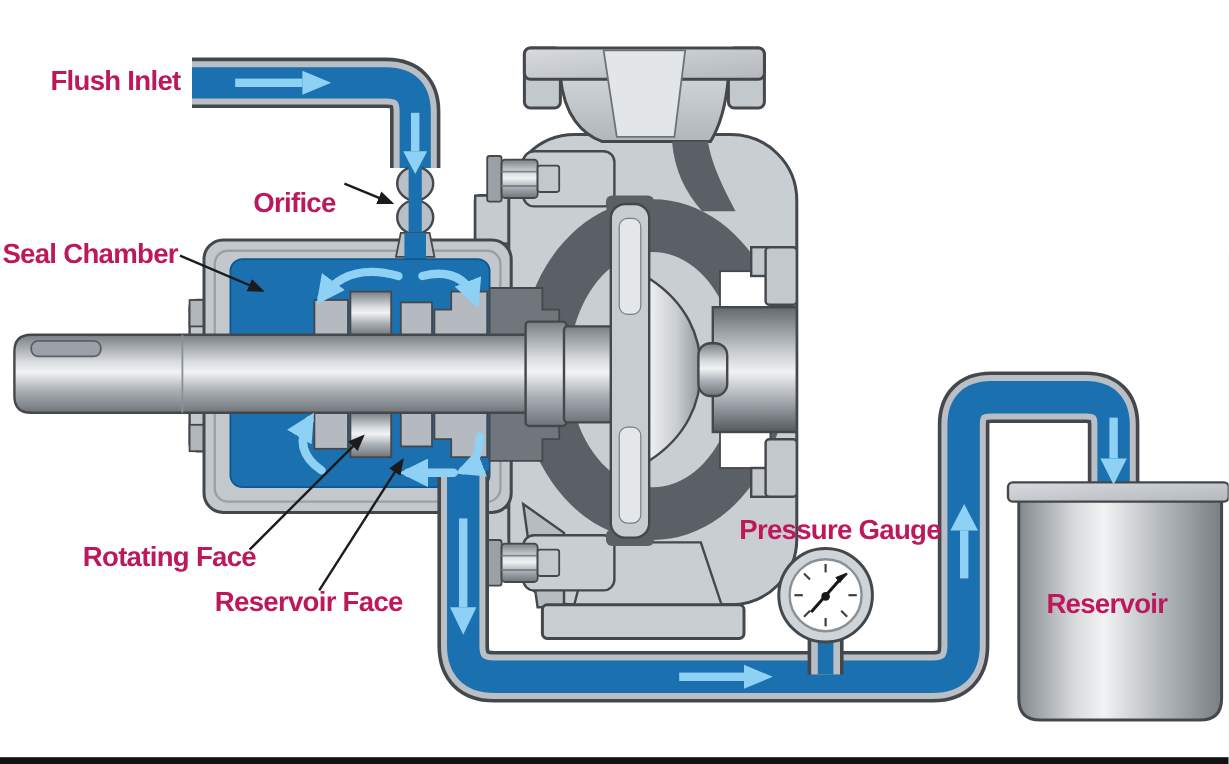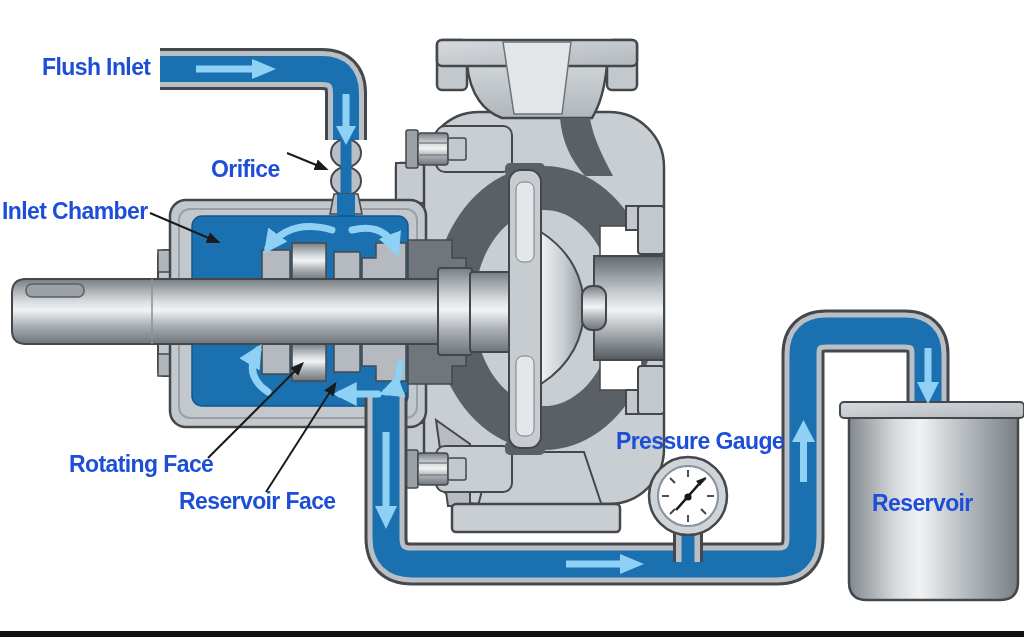--- a/index.html
+++ b/index.html
@@ -2,21 +2,21 @@
 <html><head>
 <meta charset="utf-8">
 <style>
   html,body{margin:0;padding:0;background:#e9e9e9;}
   .stage{
     position:relative;width:1024px;height:637px;background:#ffffff;
     overflow:hidden;font-family:"Liberation Sans",sans-serif;
   }
   .stage svg{position:absolute;left:0;top:0;}
   .lbl{
-    position:absolute;color:#1d4ed8;font-weight:700;font-size:23px;
+    position:absolute;color:#be185d;font-weight:700;font-size:23px;
     letter-spacing:-0.6px;line-height:27px;white-space:nowrap;
   }
 </style>
 </head>
 <body>
 
 <div class="stage">
 
 <svg width="1024" height="637" viewBox="0 0 1024 637">
   <defs>
@@ -254,18 +254,18 @@
     <path d="M150,213 L218,242" marker-end="url(#mBlack)"></path>
     <path d="M208,458 L302,364" marker-end="url(#mBlack)"></path>
     <path d="M266,492 L335,384" marker-end="url(#mBlack)"></path>
   </g>
 
   <rect x="0" y="631" width="1024" height="6" fill="#121212"></rect>
 </svg>
 
 <div class="lbl" style="left:42px;top:54px;">Flush Inlet</div>
 <div class="lbl" style="left:211px;top:138px;margin-top:18px;">Orifice</div>
-<div class="lbl" style="left:2px;top:198px;">Inlet Chamber</div>
+<div class="lbl" style="left:2px;top:198px;">Seal Chamber</div>
 <div class="lbl" style="left:69px;top:451px;">Rotating Face</div>
 <div class="lbl" style="left:179px;top:488px;">Reservoir Face</div>
 <div class="lbl" style="left:616px;top:428px;">Pressure Gauge</div>
 <div class="lbl" style="left:872px;top:490px;">Reservoir</div>
 
 </div>
 </body></html>

